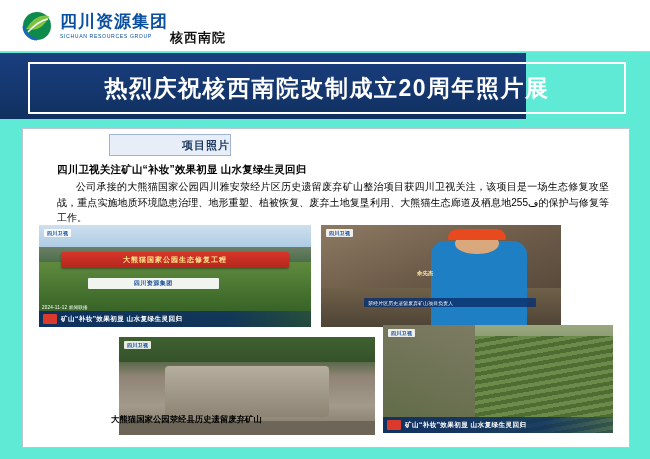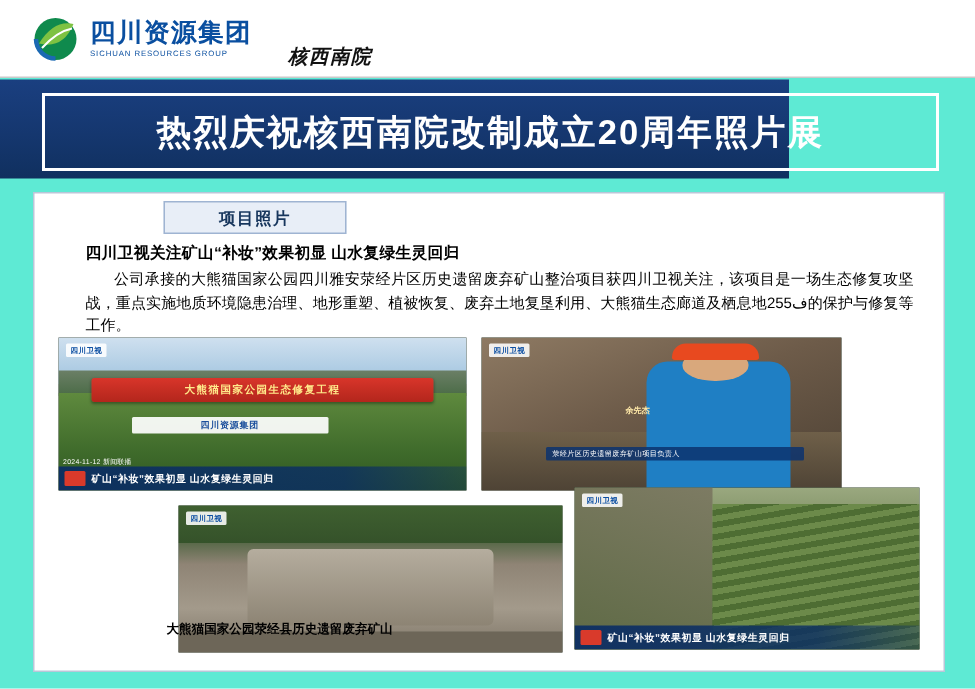--- a/index.html
+++ b/index.html
@@ -27,22 +27,22 @@
   .logo-text{
     margin-left:8px;display:flex;flex-direction:column;justify-content:center;
   }
   .logo-cn{
     font-size:17px;font-weight:bold;color:#0a4fa0;letter-spacing:1px;line-height:1.05;
   }
   .logo-en{
     font-size:5.2px;color:#0a4fa0;letter-spacing:0.6px;margin-top:2px;
   }
   .logo-sub{
-    margin-left:24px;align-self:flex-end;margin-bottom:5px;
-    font-size:13px;font-weight:bold;color:#111;letter-spacing:1px;font-style:italic;
+    margin-left:2px;align-self:flex-end;margin-bottom:5px;
+    font-size:13px;font-weight:bold;color:#111;letter-spacing:1px;
   }
   .logo-rule{
     position:absolute;left:0;top:51px;width:650px;height:1px;background:#c9c9c9;
   }
   
   .title-band{
     position:absolute;left:0;top:53px;width:526px;height:66px;
     background:linear-gradient(180deg,#1a3f80 0%,#15376f 55%,#10305f 100%);
   }
   .title-inner{
@@ -55,21 +55,21 @@
     white-space:nowrap;
   }
   
   .card{
     position:absolute;left:22px;top:128px;width:606px;height:318px;
     border:1px solid #b9c6d8;background:#ffffff;
   }
   .section-tab{
     position:absolute;left:86px;top:5px;width:120px;height:20px;
     background:#e8eef7;border:1px solid #9fb4d2;
-    display:flex;align-items:center;justify-content:center;
+    display:flex;align-items:center;justify-content:flex-end;
   }
   .section-tab span{
     font-size:11px;font-weight:bold;color:#17365d;letter-spacing:1px;
   }
   .headline{
     position:absolute;left:34px;top:33px;width:546px;
     font-size:10.5px;font-weight:bold;color:#000;letter-spacing:0.2px;
     line-height:1.35;
   }
   .paragraph{

